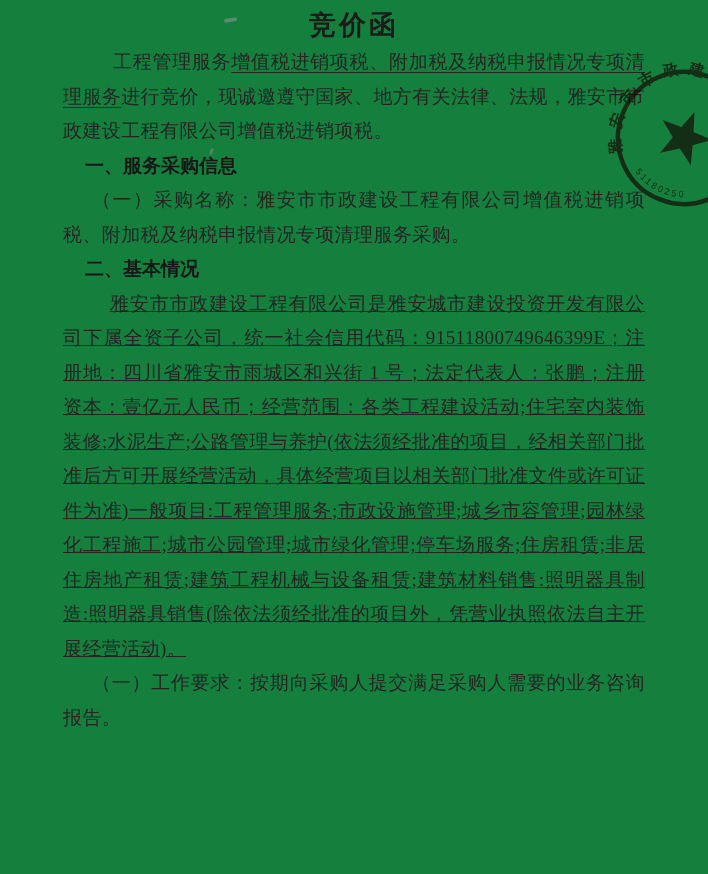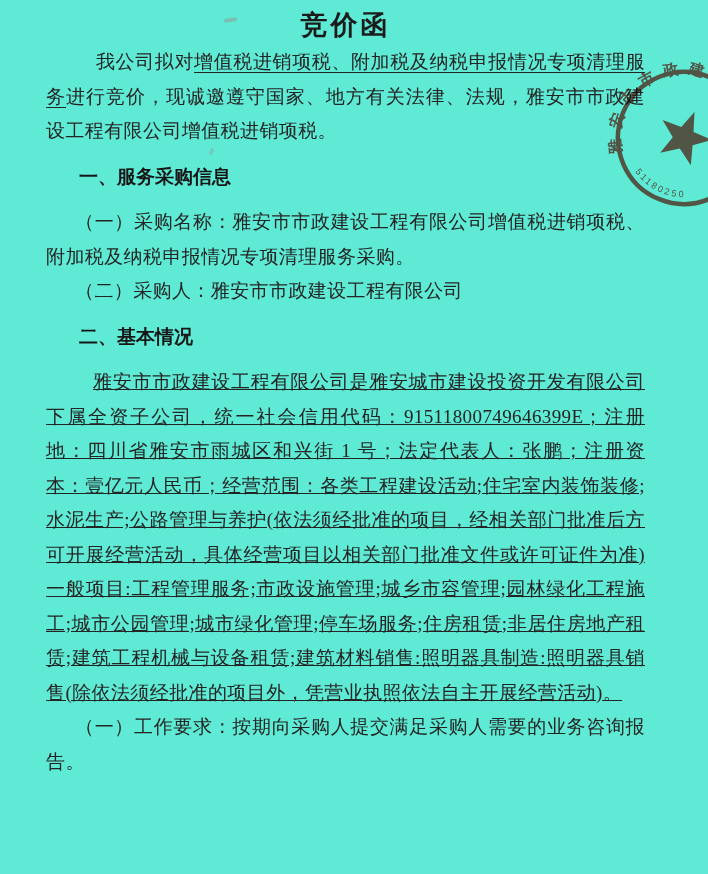--- a/index.html
+++ b/index.html
@@ -1,23 +1,23 @@
 <!DOCTYPE html>
 <html><head>
 <meta charset="utf-8">
 <style>
   html,body{margin:0;padding:0;background:#e8e8e8;}
   .page{
     position:relative;
     width:708px;height:874px;
     margin:0 auto;
-    background:#5eead4;
+    background:#15803d;
     overflow:hidden;
     box-sizing:border-box;
-    padding:5px 63px 0 46px;
+    padding:5px 63px 0 63px;
     font-family:"Liberation Serif","DejaVu Serif",serif;
     color:#242424;
   }
   .doc-title{
     margin:0;
     font-family:"Liberation Sans","DejaVu Sans",sans-serif;
     font-weight:bold;
     font-size:27px;
     line-height:40px;
     letter-spacing:3px;
@@ -29,21 +29,21 @@
     font-size:19px;
     line-height:34.5px;
     text-align:justify;
     letter-spacing:0.4px;
   }
   .heading{
     font-family:"Liberation Sans","DejaVu Sans",sans-serif;
     font-weight:bold;
     font-size:19px;
     line-height:34.5px;
-    margin:11px;
+    margin:0;
     padding-left:22px;
     text-align:left;
     color:#161616;
   }
   .p-intro{text-indent:50px;}
   .p-item{text-indent:29px;}
   .p-body{text-indent:47px;text-decoration:underline;}
   .u{text-decoration:underline;text-underline-offset:4px;text-decoration-thickness:1px;}
   .seal{
     position:absolute;
@@ -58,25 +58,24 @@
   .speck-1{left:224px;top:18px;width:13px;height:4px;transform:rotate(-8deg);}
   .speck-2{left:210px;top:148px;width:3px;height:7px;transform:rotate(20deg);opacity:0.4;}
 </style>
 </head>
 <body>
 
 <div class="page">
 
   <h1 class="doc-title">竞价函</h1>
 
-  <p class="p-intro"><span>我公司拟对</span><span class="u">增值税进销项税、附加税及纳税申报情况专项清理服务</span><span>进行竞价，现诚邀遵守国家、地方有关法律、法规，雅安市市政建设工程有限公司增值税进销项税。</span></p>
+  <p class="p-intro"><span>工程管理服务</span><span class="u">增值税进销项税、附加税及纳税申报情况专项清理服务</span><span>进行竞价，现诚邀遵守国家、地方有关法律、法规，雅安市市政建设工程有限公司增值税进销项税。</span></p>
 
   <h2 class="heading">一、服务采购信息</h2>
   <p class="p-item">（一）采购名称：雅安市市政建设工程有限公司增值税进销项税、附加税及纳税申报情况专项清理服务采购。</p>
-  <p class="p-item">（二）采购人：雅安市市政建设工程有限公司</p>
 
   <h2 class="heading">二、基本情况</h2>
   <p class="p-body">雅安市市政建设工程有限公司是雅安城市建设投资开发有限公司下属全资子公司，统一社会信用代码：91511800749646399E；注册地：四川省雅安市雨城区和兴街 1 号；法定代表人：张鹏；注册资本：壹亿元人民币；经营范围：各类工程建设活动;住宅室内装饰装修;水泥生产;公路管理与养护(依法须经批准的项目，经相关部门批准后方可开展经营活动，具体经营项目以相关部门批准文件或许可证件为准)一般项目:工程管理服务;市政设施管理;城乡市容管理;园林绿化工程施工;城市公园管理;城市绿化管理;停车场服务;住房租赁;非居住房地产租赁;建筑工程机械与设备租赁;建筑材料销售:照明器具制造:照明器具销售(除依法须经批准的项目外，凭营业执照依法自主开展经营活动)。</p>
 
   <p class="p-item">（一）工作要求：按期向采购人提交满足采购人需要的业务咨询报告。</p>
 
   <div class="speck speck-1"></div>
   <div class="speck speck-2"></div>
 
   <div class="seal">

